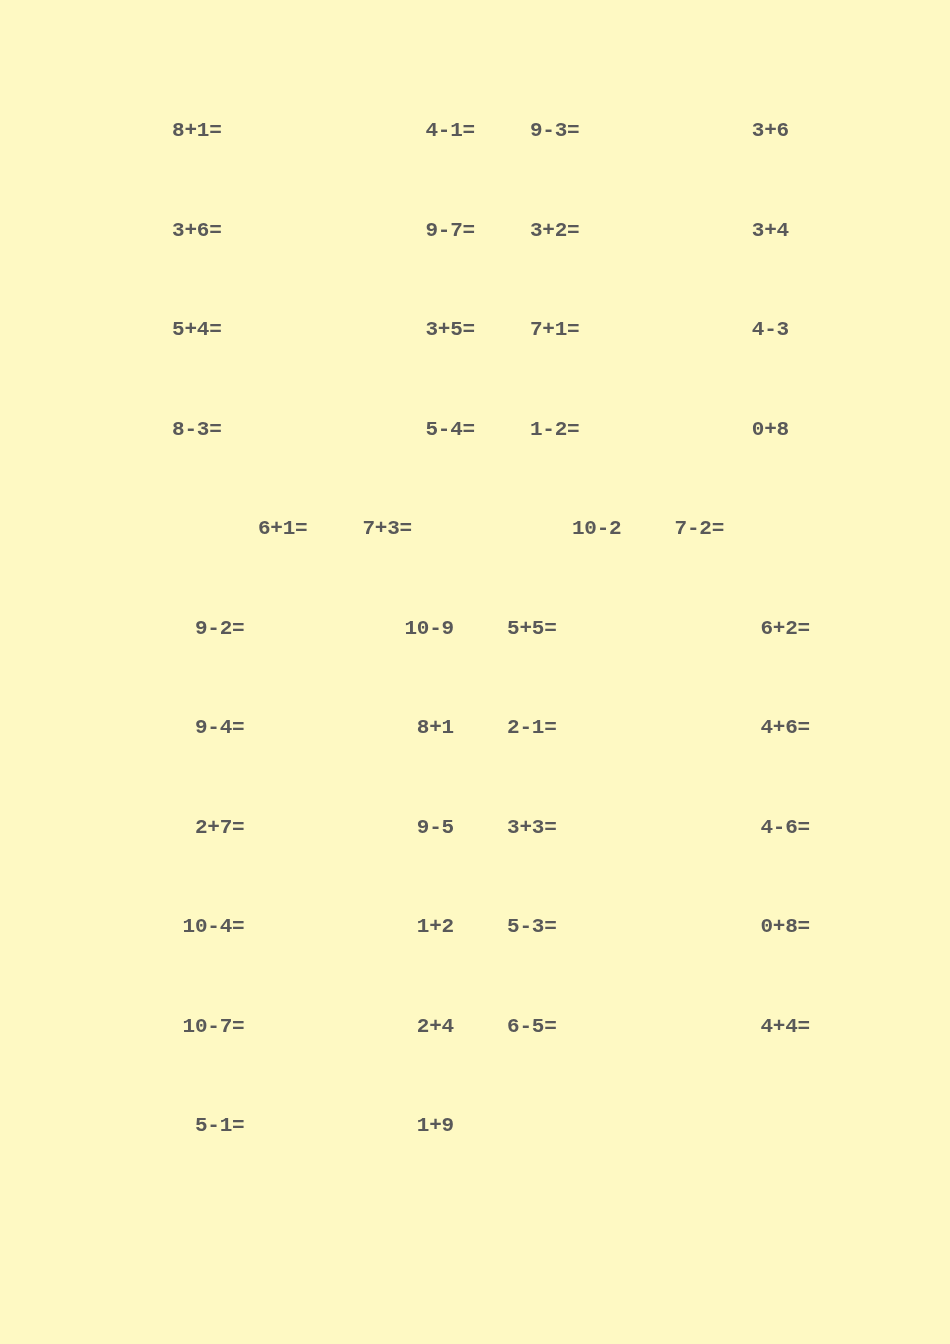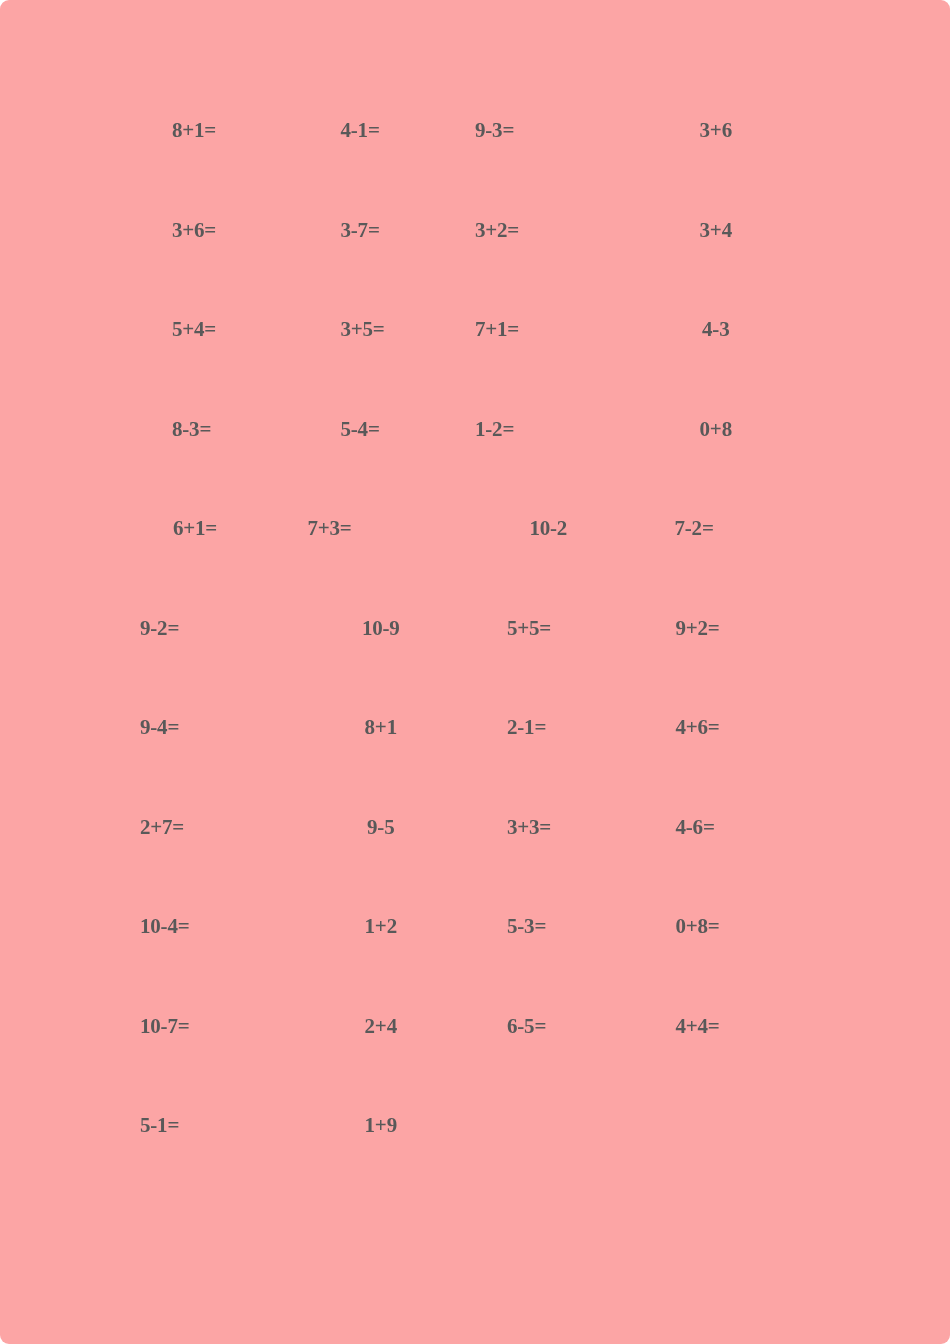--- a/index.html
+++ b/index.html
@@ -6,24 +6,23 @@
   html, body {
     margin: 0;
     padding: 0;
     background: #ffffff;
   }
 
   .page {
     position: relative;
     width: 950px;
     height: 1344px;
-    background: #fca5a5;
+    background: #fef9c3;
     overflow: hidden;
-    font-family: Liberation Serif, serif;
-    border-radius: 9px;
+    font-family: Liberation Mono, monospace;
   }
 
   
   .worksheet {
     position: absolute;
     left: 140px;
     top: 100px;
     width: 670px;
     height: 1060px;
     display: grid;
@@ -37,37 +36,37 @@
     font-weight: bold;
     color: #595959;
     line-height: 1;
     white-space: nowrap;
     letter-spacing: -0.2px;
     padding-top: 20px;
   }
 
   
   .problem.col-1 { text-align: left;  padding-left: 32px; }
-  .problem.col-2 { text-align: left;  padding-left: 33px; }
-  .problem.col-3 { padding-right: 63px; }
-  .problem.col-4 { text-align: center; padding-right: 21px; }
+  .problem.col-2 { text-align: right;  padding-left: 33px; }
+  .problem.col-3 { text-align: right; padding-right: 63px; }
+  .problem.col-4 { text-align: right; padding-right: 21px; }
 </style>
 </head>
 <body>
 
 <div class="page">
   <div class="worksheet">
 
     <div class="problem col-1">8+1=</div>
     <div class="problem col-2">4-1=</div>
     <div class="problem col-3">9-3=</div>
     <div class="problem col-4">3+6</div>
 
     <div class="problem col-1">3+6=</div>
-    <div class="problem col-2">3-7=</div>
+    <div class="problem col-2">9-7=</div>
     <div class="problem col-3">3+2=</div>
     <div class="problem col-4">3+4</div>
 
     <div class="problem col-1">5+4=</div>
     <div class="problem col-2">3+5=</div>
     <div class="problem col-3">7+1=</div>
     <div class="problem col-4">4-3</div>
 
     <div class="problem col-1">8-3=</div>
     <div class="problem col-2">5-4=</div>
@@ -76,21 +75,21 @@
 
     <div class="problem col-2">6+1=</div>
     <div class="problem col-3">7+3=</div>
     <div class="problem col-4">10-2</div>
 
     <div class="problem col-1">7-2=</div>
     <div class="problem col-3">9-2=</div>
     <div class="problem col-4">10-9</div>
 
     <div class="problem col-1">5+5=</div>
-    <div class="problem col-2">9+2=</div>
+    <div class="problem col-2">6+2=</div>
     <div class="problem col-3">9-4=</div>
     <div class="problem col-4">8+1</div>
 
     <div class="problem col-1">2-1=</div>
     <div class="problem col-2">4+6=</div>
     <div class="problem col-3">2+7=</div>
     <div class="problem col-4">9-5</div>
 
     <div class="problem col-1">3+3=</div>
     <div class="problem col-2">4-6=</div>

